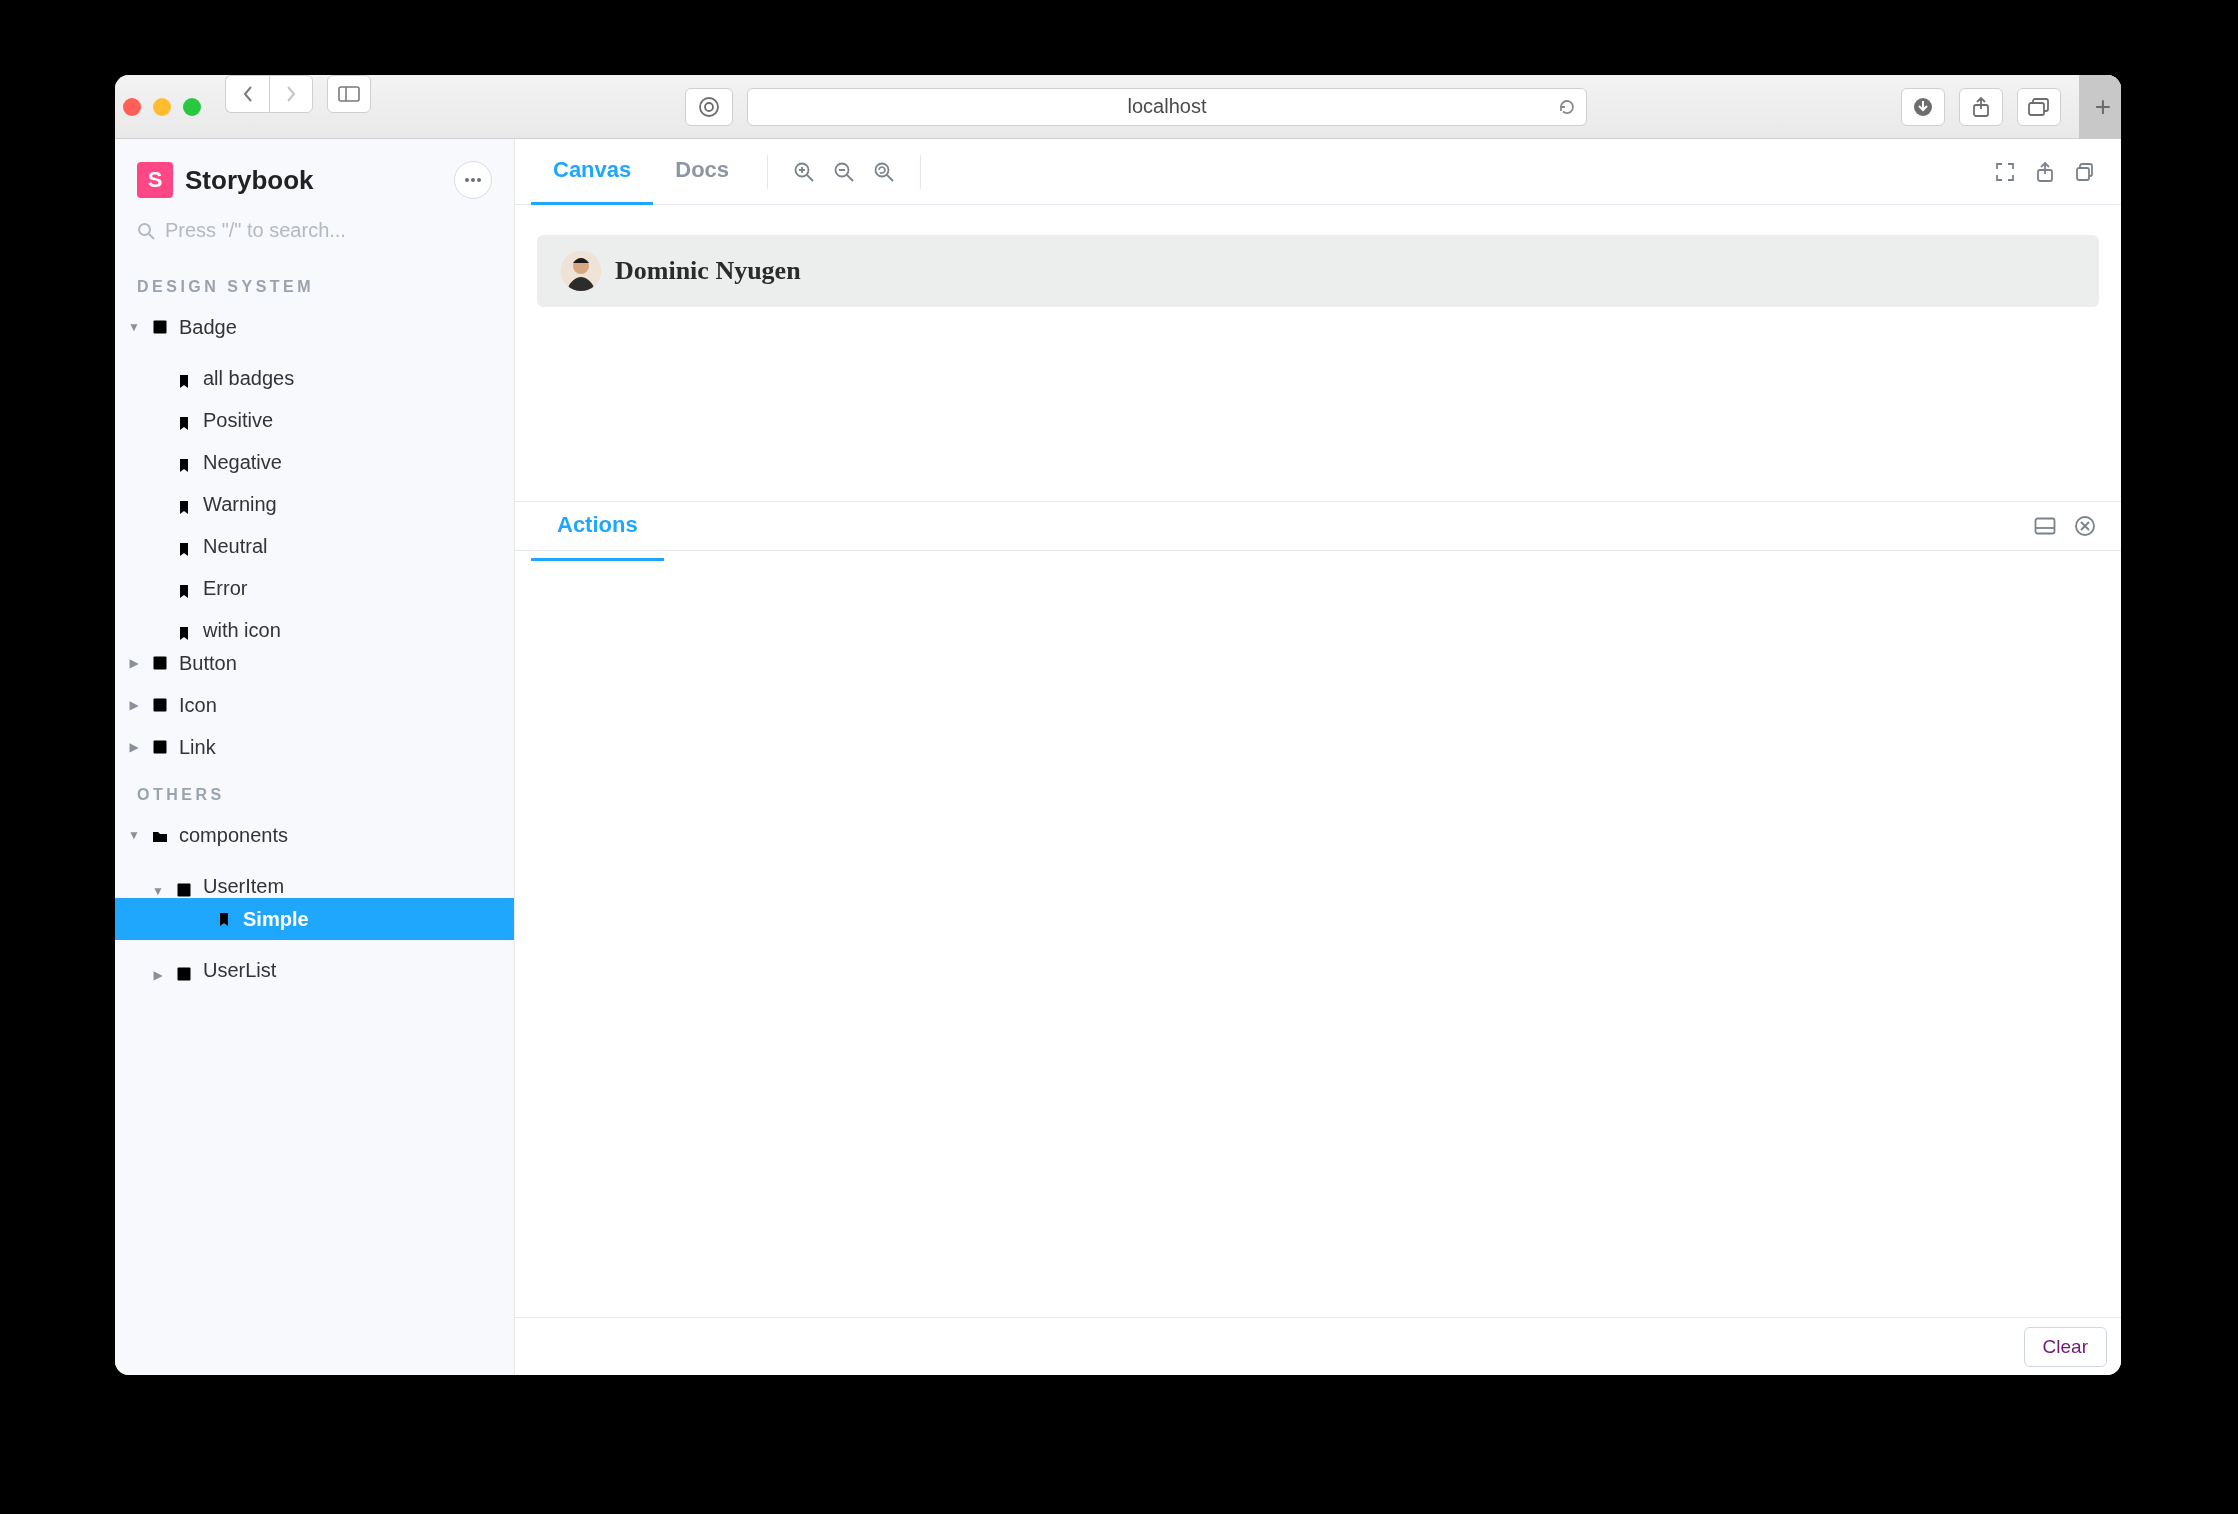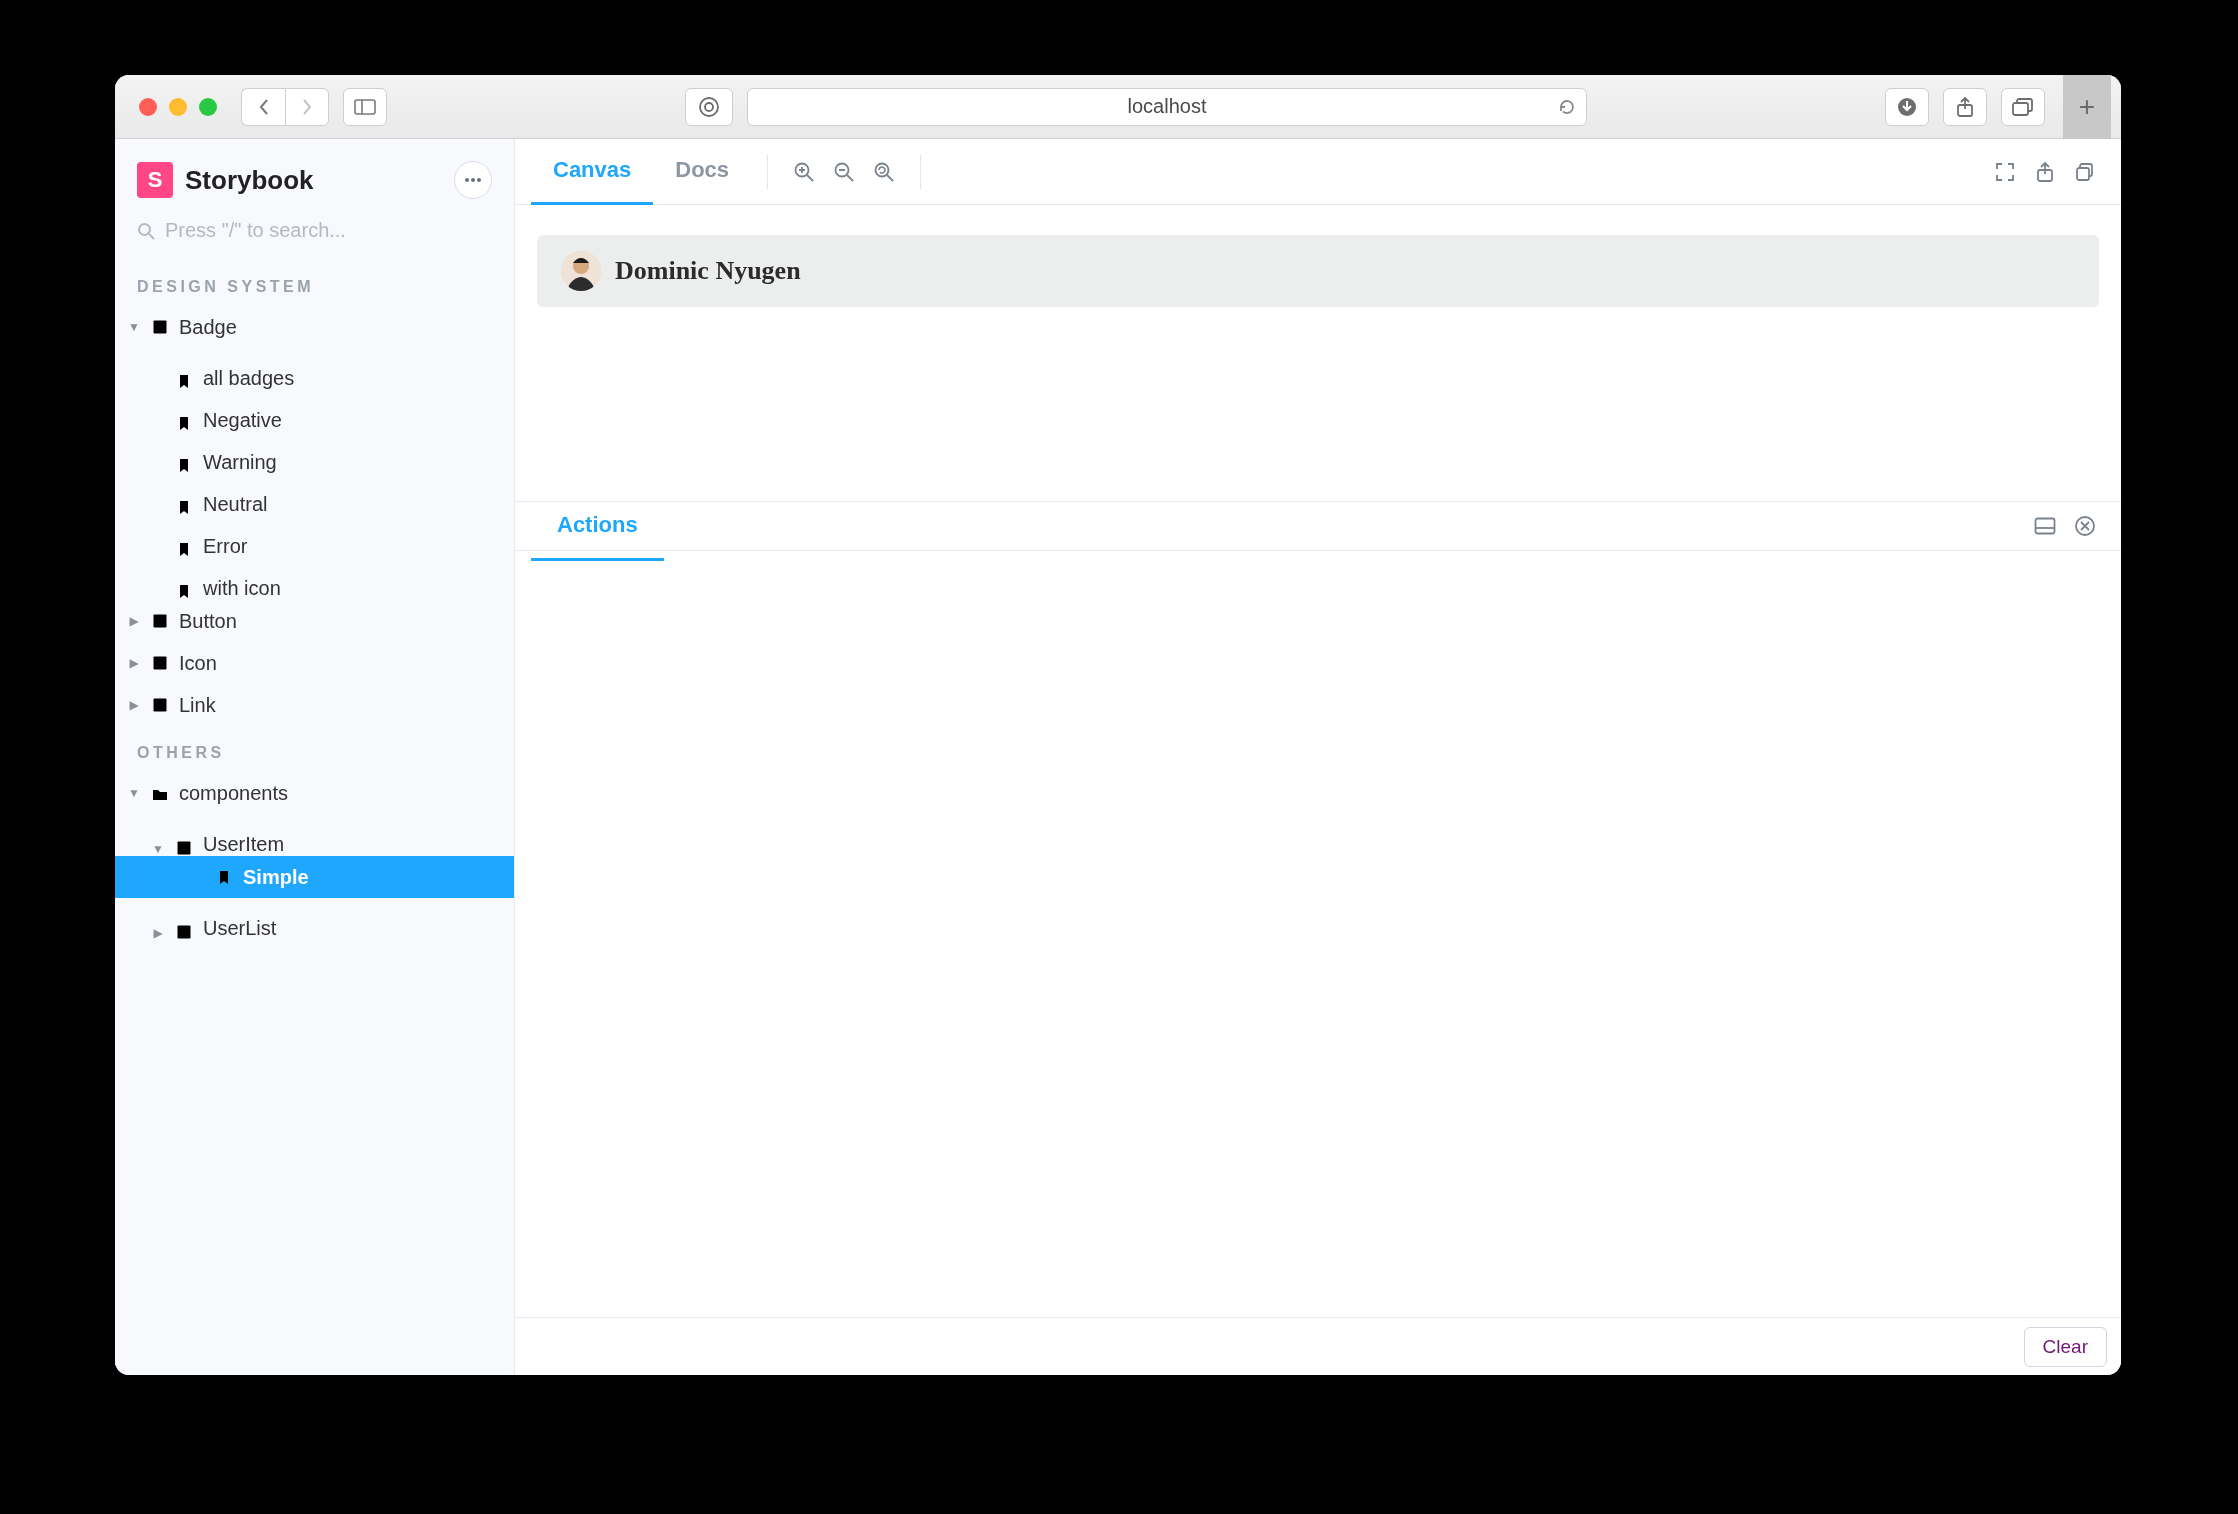--- a/index.html
+++ b/index.html
@@ -22,22 +22,21 @@
     overflow: hidden;
     display: flex;
     flex-direction: column;
   }
   
   .chrome {
     height: 64px;
     background: linear-gradient(#f3f3f3, #e9e9e9);
     border-bottom: 1px solid #d0d0d0;
     display: flex;
-    align-items: center;
-    padding: 0 24px;
+    padding: 0 8px;
     gap: 14px;
   }
   .traffic { display: flex; gap: 12px; align-items: center; margin-right: 10px; }
   .dot { width: 18px; height: 18px; border-radius: 50%; }
   .red { background: #ff5f57; } .yellow { background: #febc2e; } .green { background: #28c840; }
   .btnrect {
     height: 38px;
     border: 1px solid #cfcfcf;
     border-radius: 6px;
     background: #fff;
@@ -323,20 +322,29 @@
             </span>
           <span class="label">all badges</span>
         </div>
         <div class="row lvl1">
           <span class="caret blank">▶</span>
           <span class="ic ic-bm">
               <svg width="16" height="17" viewBox="0 0 16 17">
                 <use href="#i-bm"></use>
               </svg>
             </span>
+          <span class="label">Positive</span>
+        </div>
+        <div class="row lvl1">
+          <span class="caret blank">▶</span>
+          <span class="ic ic-bm">
+              <svg width="16" height="17" viewBox="0 0 16 17">
+                <use href="#i-bm"></use>
+              </svg>
+            </span>
           <span class="label">Negative</span>
         </div>
         <div class="row lvl1">
           <span class="caret blank">▶</span>
           <span class="ic ic-bm">
               <svg width="16" height="17" viewBox="0 0 16 17">
                 <use href="#i-bm"></use>
               </svg>
             </span>
           <span class="label">Warning</span>

